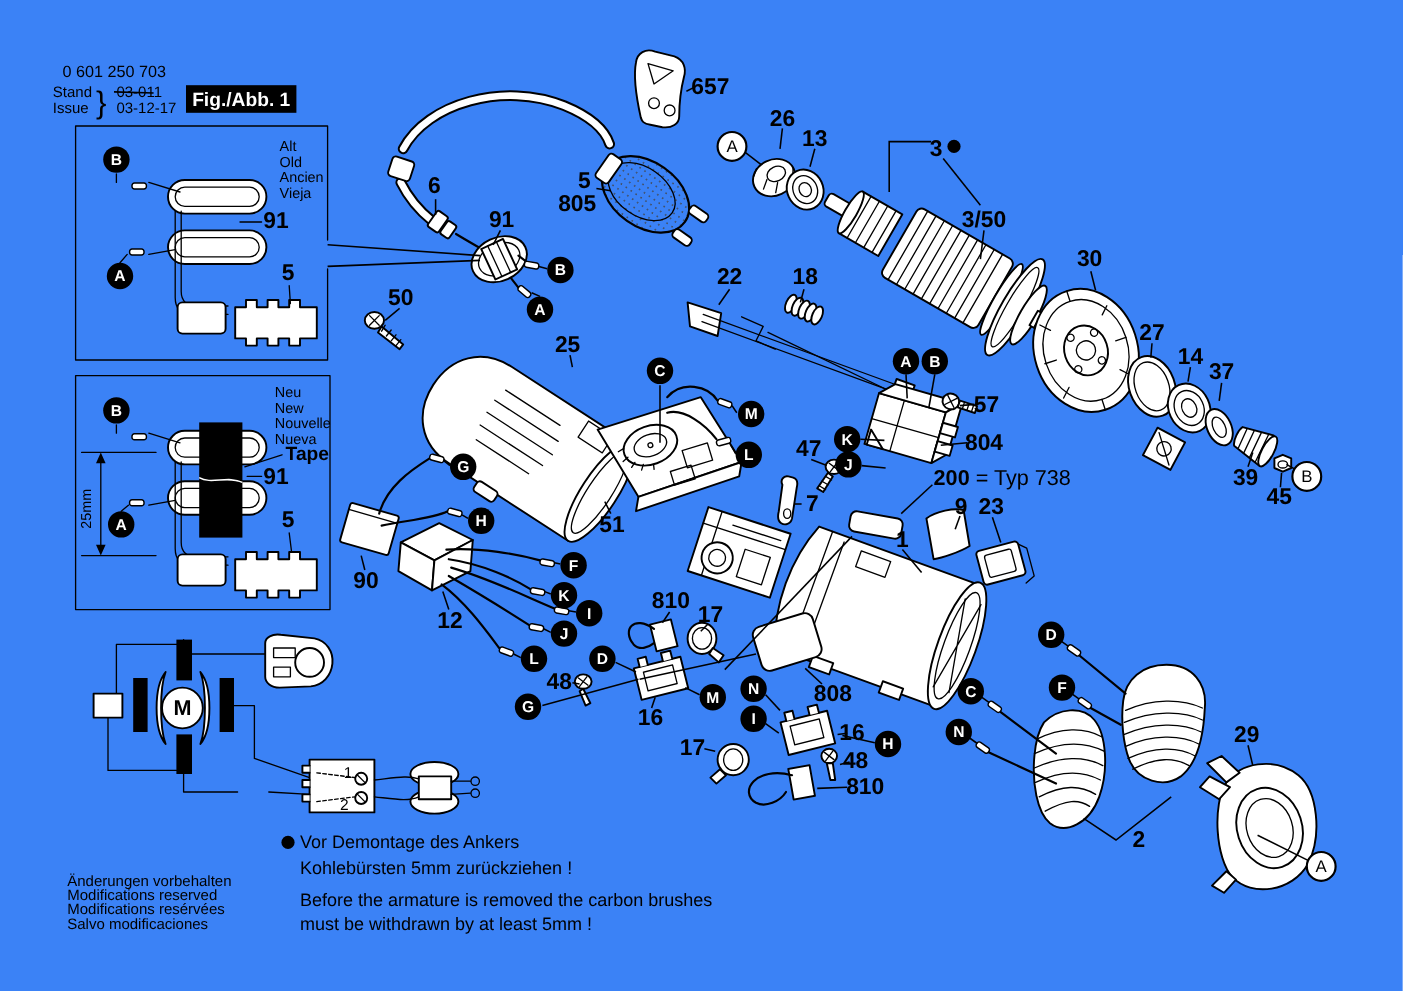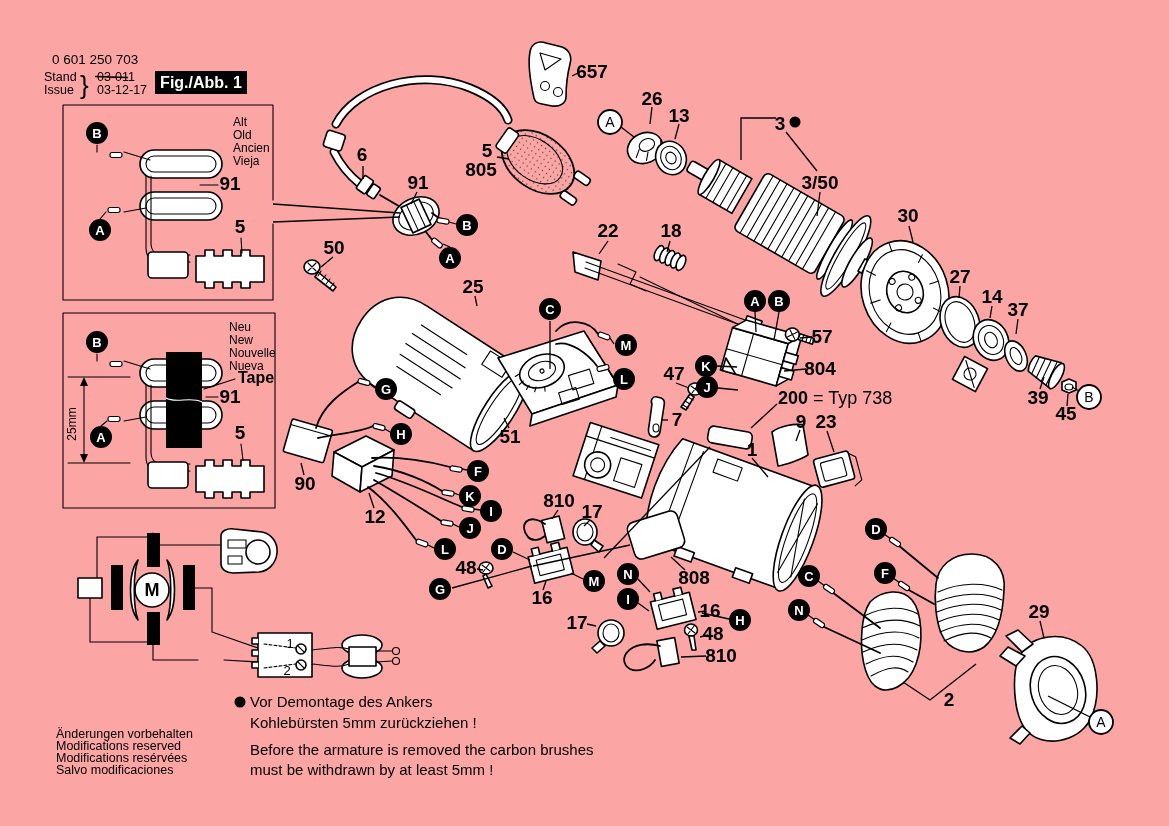--- a/index.html
+++ b/index.html
@@ -1,16 +1,16 @@
 <!DOCTYPE html>
 <html><head>
 <meta charset="utf-8">
 <style>
   html,body{margin:0;padding:0;background:#fff;}
-  #stage{position:relative;width:1169px;height:826px;background:#fca5a5;overflow:hidden;}
+  #stage{position:relative;width:1169px;height:826px;background:#3b82f6;overflow:hidden;}
   svg{display:block;}
   svg text{font-family:"Liberation Sans","DejaVu Sans",sans-serif;fill:#000;}
   .art{fill:#fff;stroke:#000;stroke-width:1.6;stroke-linejoin:round;stroke-linecap:round;}
   .thin{fill:none;stroke:#000;stroke-width:1.1;stroke-linejoin:round;stroke-linecap:round;}
   .wire{fill:none;stroke:#000;stroke-width:1.8;stroke-linecap:round;}
   .cord-o{fill:none;stroke:#000;stroke-width:9;stroke-linecap:round;}
   .cord-i{fill:none;stroke:#fff;stroke-width:5.6;stroke-linecap:round;}
   .blk{fill:#000;stroke:none;}
   .callout{font-size:19px;font-weight:bold;text-anchor:middle;}
   .hdr-sm{font-size:12.5px;}

